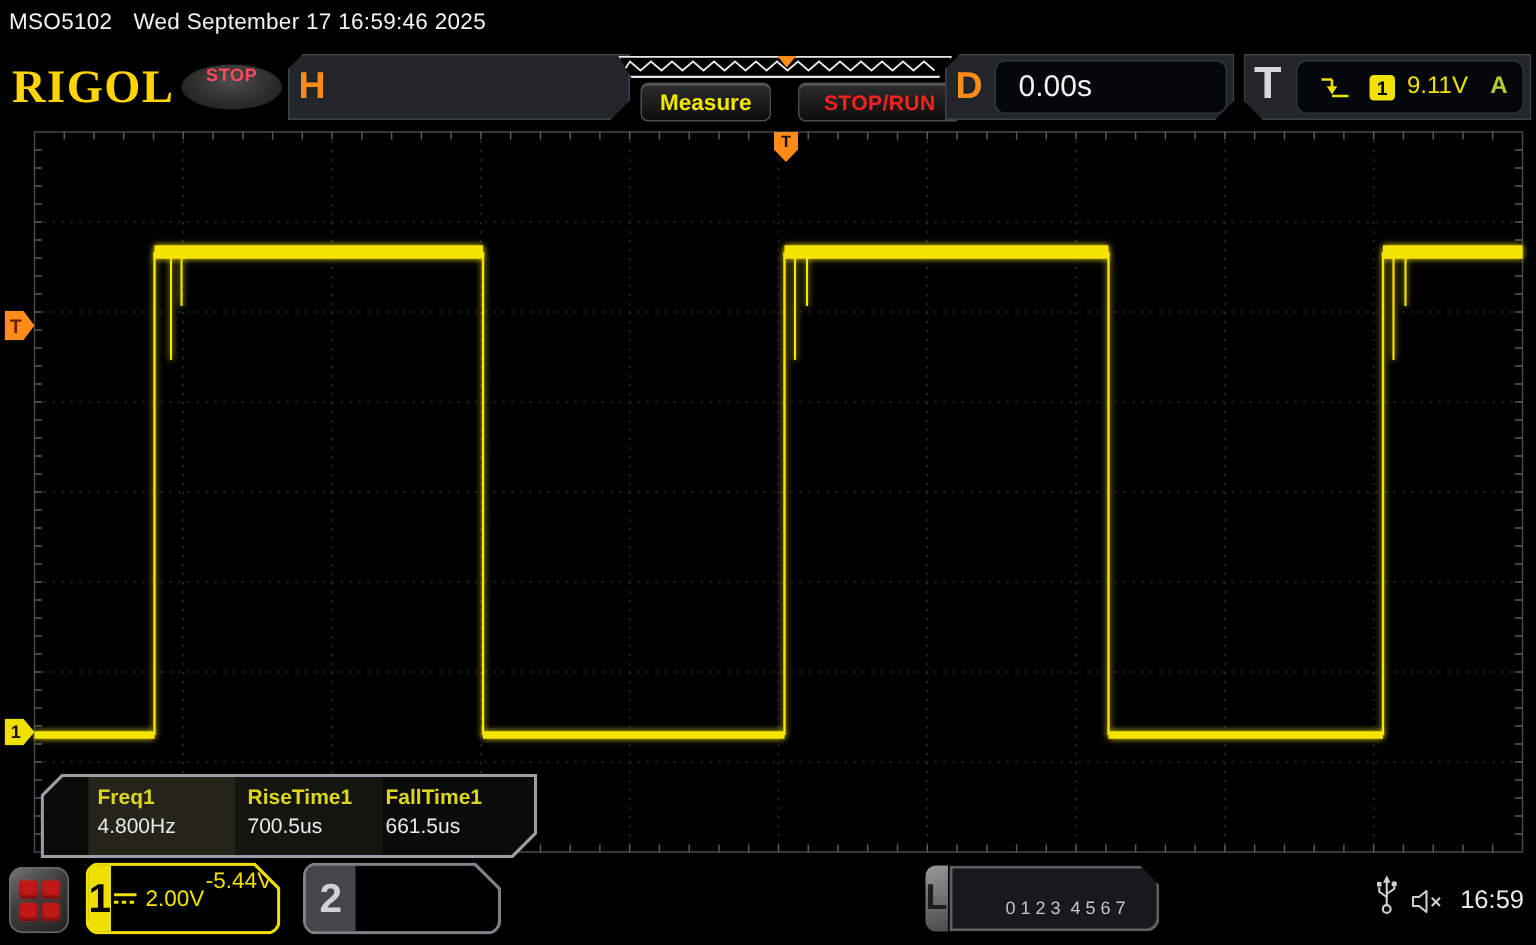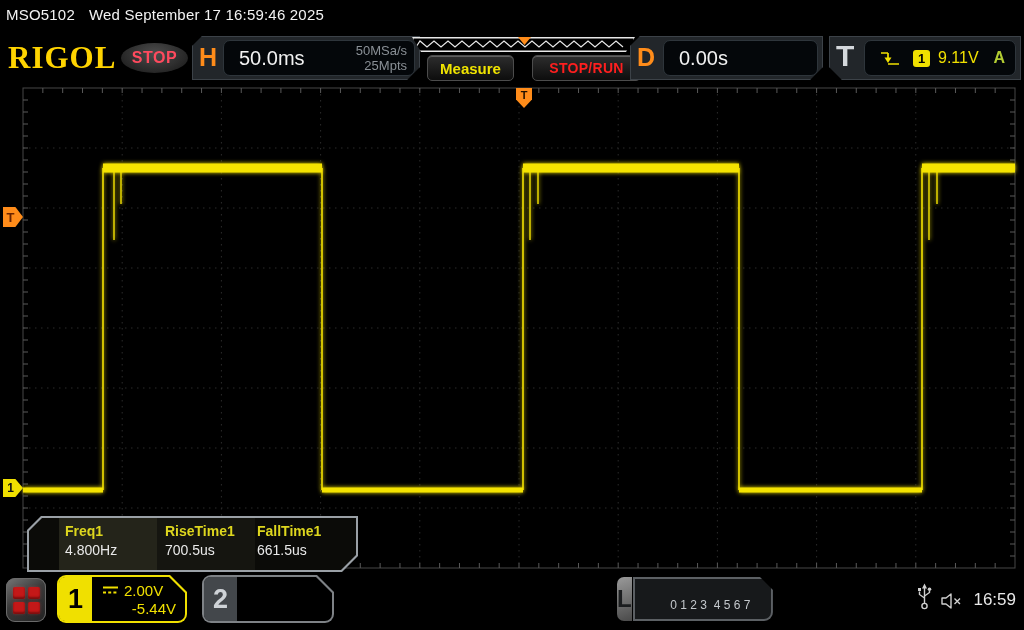--- a/index.html
+++ b/index.html
@@ -8,21 +8,21 @@
   #screen { position:relative; width:1024px; height:630px; background:#000; overflow:hidden;text-decoration:underline; }
 
   
   .titlebar { position:absolute; left:6px; top:6px; color:#f2f2f2; font-size:15px; letter-spacing:.2px; }
   .titlebar .model { margin-right:14px; }
 
   
   .brand { position:absolute; left:8px; top:40px; font-family:"Liberation Serif", serif; font-weight:bold; font-size:31px; color:#ffd400; letter-spacing:1px; }
   .stop-oval { position:absolute; left:121px; top:43px; width:67px; height:30px; border-radius:50%;
     background:radial-gradient(ellipse at 50% 35%, #4d4d4d 0%, #262626 70%, #1a1a1a 100%);
-    display:flex; align-items:center; justify-content:center; color:#ff4a5e; font-weight:bold; font-size:16px; letter-spacing:.5px; }
+    display:flex; align-items:flex-start; justify-content:center; color:#ff4a5e; font-weight:bold; font-size:12px; letter-spacing:.5px; }
 
   .panel { position:absolute; top:36px; height:44px; background:#22262a; box-shadow:inset 0 0 0 1px #3c4248; }
   .chamfer-a { clip-path:polygon(10px 0, 100% 0, 100% calc(100% - 13px), calc(100% - 13px) 100%, 0 100%, 0 10px); }
   .chamfer-b { clip-path:polygon(0 0, 100% 0, 100% 100%, 13px 100%, 0 calc(100% - 13px)); }
   .panel-letter { position:absolute; left:7px; top:7px; font-size:25px; font-weight:bold; color:#ff8c1a; }
   .panel-inner { position:absolute; top:4px; bottom:4px; right:5px; background:#04070a; border:1px solid #2e353b; border-radius:7px; display:flex; align-items:center; }
 
   .h-panel { left:192px; width:228px; }
   .h-panel .panel-inner { left:31px; }
   .tb-value { color:#f2f2f2; font-size:20px; margin-left:15px; }
@@ -76,21 +76,21 @@
   .quad-icon { position:absolute; left:6px; top:5px; width:40px; height:44px; border-radius:9px;
     background:linear-gradient(145deg,#777 0%,#3a3a3a 45%,#222 100%); box-shadow:inset 0 0 0 1px #6a6a6a;
     display:grid; grid-template-columns:12px 12px; grid-template-rows:12px 12px; gap:3px; place-content:center; }
   .quad-icon div { background:#c41818; border-radius:2px; box-shadow:inset 0 -2px 2px #7c0e0e, 0 0 3px #ff3a3a55; }
 
   .ch-badge { position:absolute; top:2px; height:48px; }
   .ch-outer { position:absolute; inset:0; border-radius:9px; clip-path:polygon(0 0, calc(100% - 17px) 0, 100% 17px, 100% 100%, 0 100%); }
   .ch-inner { position:absolute; inset:2px; background:#000; border-radius:7px; display:flex;
     clip-path:polygon(0 0, calc(100% - 16px) 0, 100% 16px, 100% 100%, 0 100%); }
   .ch-num { width:33px; display:flex; align-items:center; justify-content:center; font-size:27px; font-weight:bold; border-radius:6px 0 0 6px; }
-  .ch-vals { flex:1; display:flex; flex-direction:column; justify-content:center; gap:1px; font-size:15px; padding:2px 9px 2px 10px; }
+  .ch-vals { flex:1; display:flex; justify-content:center; gap:1px; font-size:15px; padding:2px 9px 2px 1px; }
   .ch-row1 { display:flex; align-items:center; gap:5px; }
   .ch-row2 { text-align:right; }
   .ch1 { left:57px; width:130px; }
   .ch1 .ch-outer { background:#f0e000; }
   .ch1 .ch-num { background:#f0e000; color:#000; }
   .ch1 .ch-vals { color:#f0e000; }
   .ch2 { left:202px; width:132px; }
   .ch2 .ch-outer { background:#7e8286; }
   .ch2 .ch-num { background:#43474b; color:#cfd3d7; }
   .ch2 .ch-vals { color:#9aa0a4; }
@@ -341,27 +341,20 @@
     <span class="model">MSO5102</span><span>Wed September 17 16:59:46 2025</span>
   </div>
 
   <div class="brand">RIGOL</div>
   <div class="stop-oval">
     <span>STOP</span>
   </div>
 
   <div class="panel h-panel chamfer-a">
     <div class="panel-letter">H</div>
-    <div class="panel-inner">
-      <span class="tb-value">50.0ms</span>
-      <span class="srate-col">
-        <span>50MSa/s</span><br>
-        <span>25Mpts</span>
-      </span>
-    </div>
   </div>
 
   <div class="posbar">
     <svg id="zigzag-svg" class="icon" width="223" height="15">
         <path d="M4,10 L8,4 L15,10 L22,4 L29,10 L36,4 L43,10 L50,4 L57,10 L64,4 L71,10 L78,4 L85,10 L92,4 L99,10 L106,4 L113,10 L120,4 L127,10 L134,4 L141,10 L148,4 L155,10 L162,4 L169,10 L176,4 L183,10 L190,4 L197,10 L204,4 L211,10" stroke="#e8e8e8" stroke-width="1.2" fill="none"></path>
       </svg>
     <div class="pos-tri"></div>
   </div>
 
   <div class="btn btn-measure">

